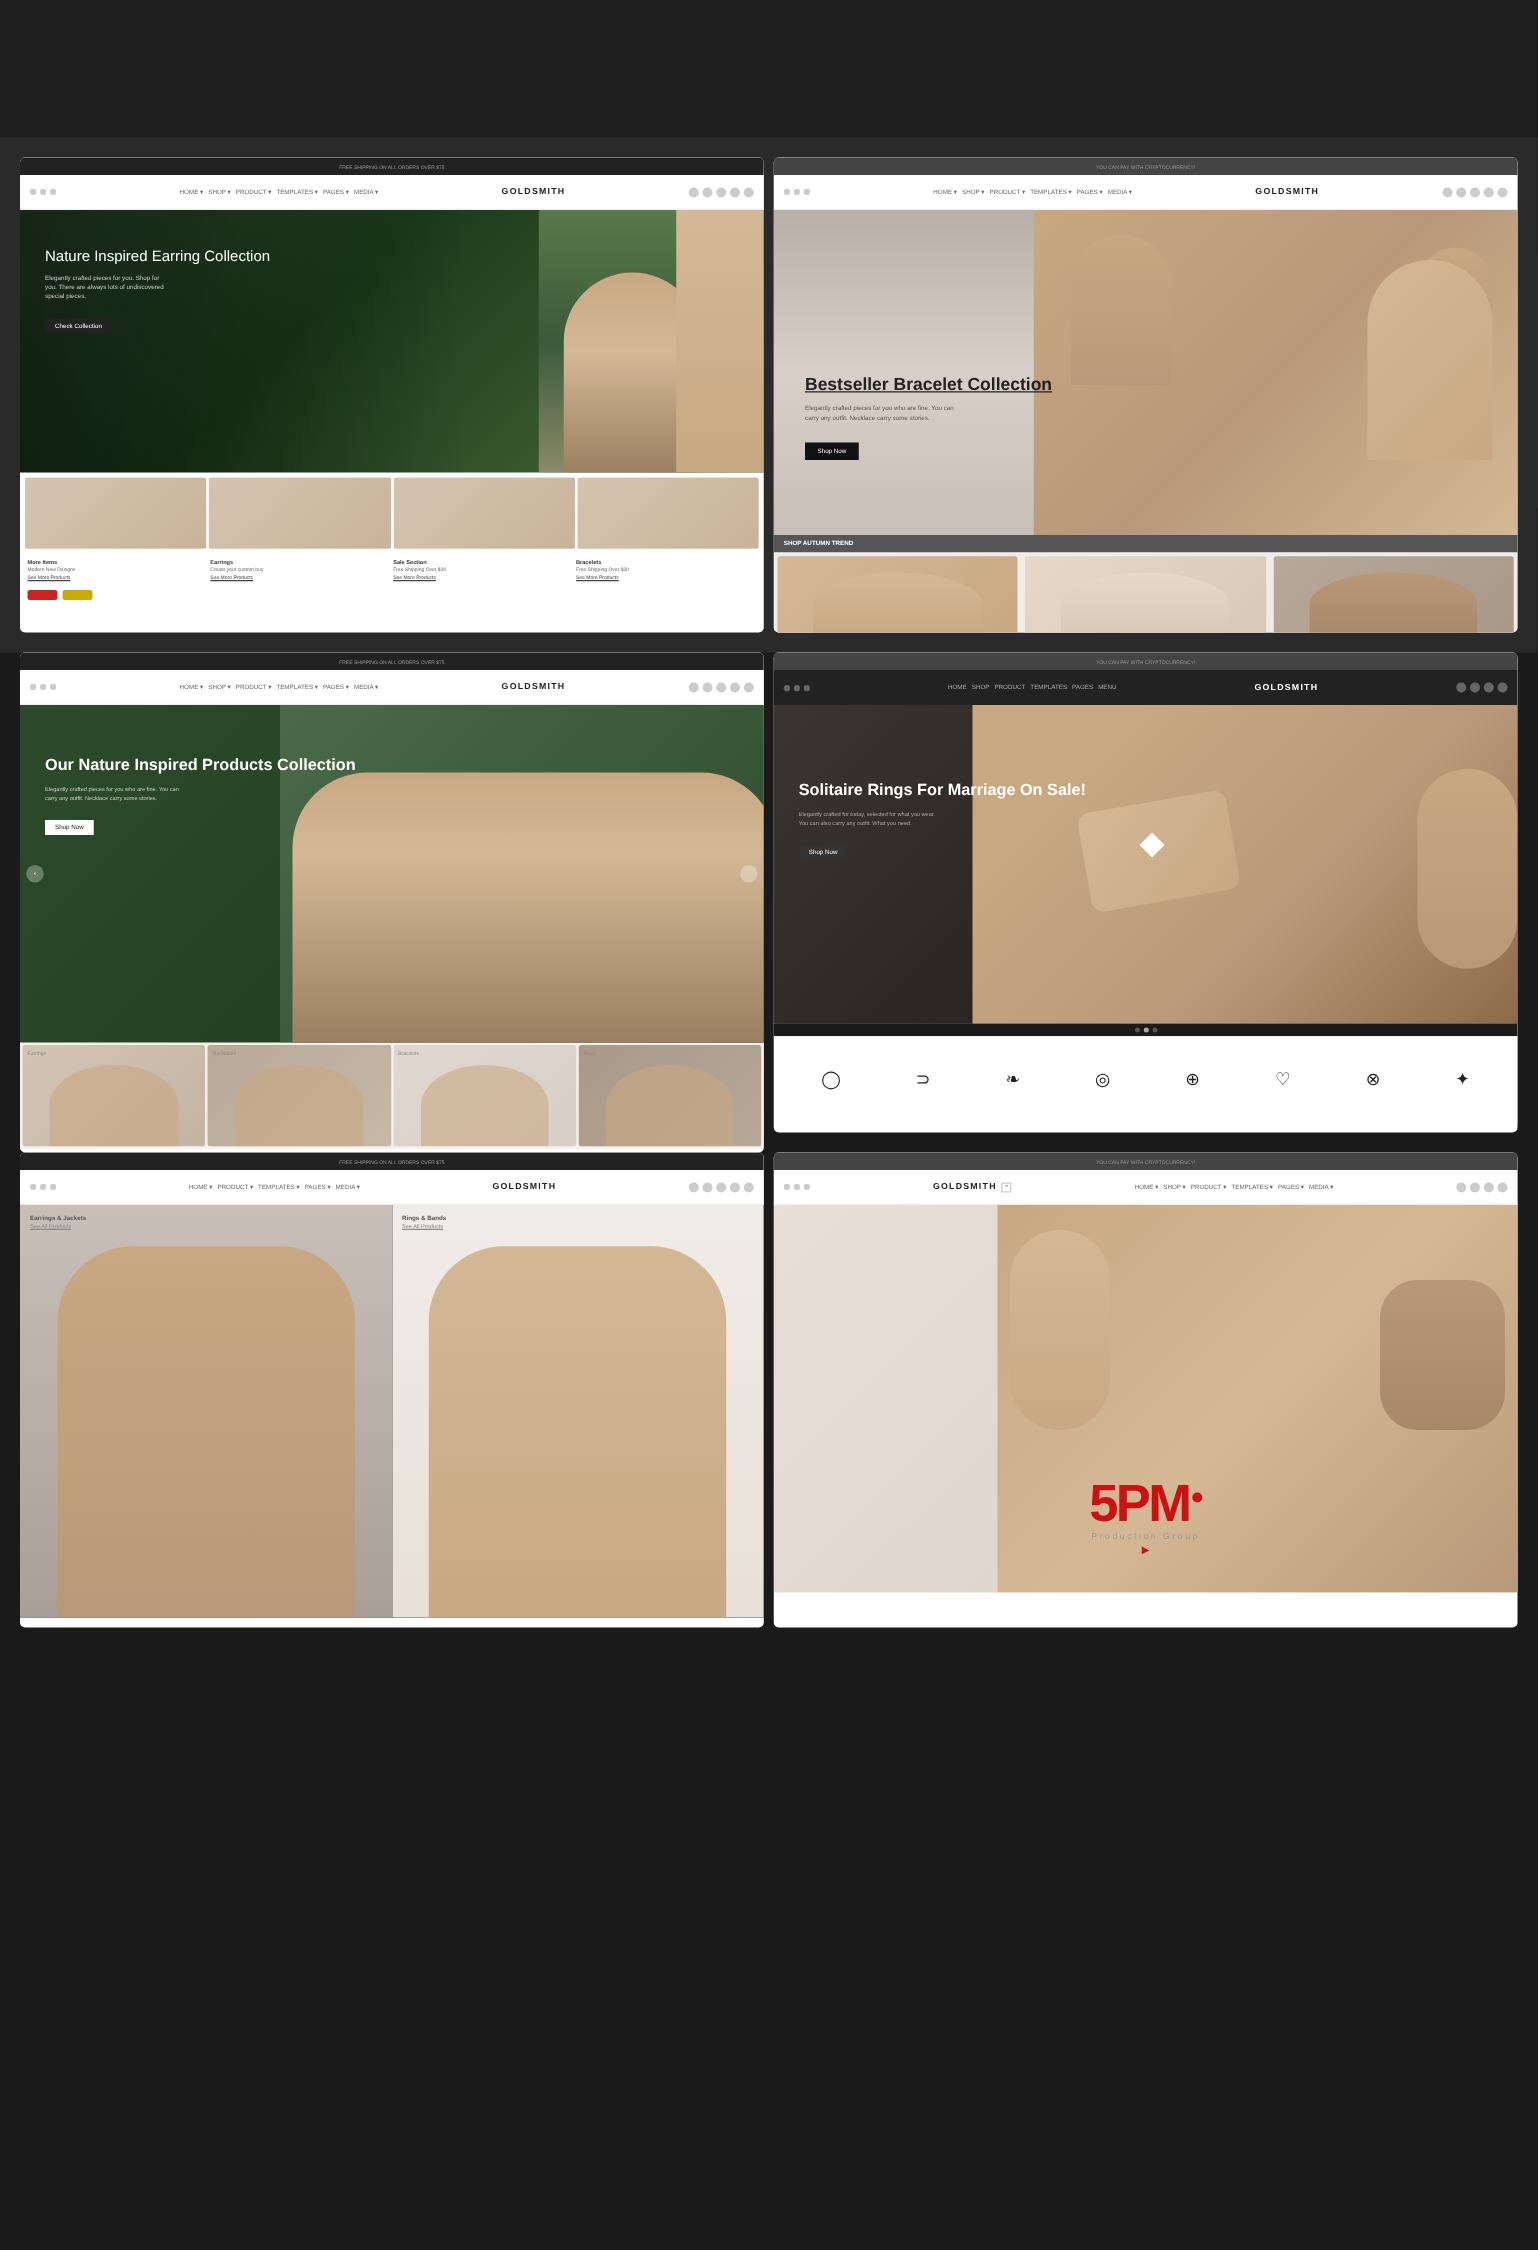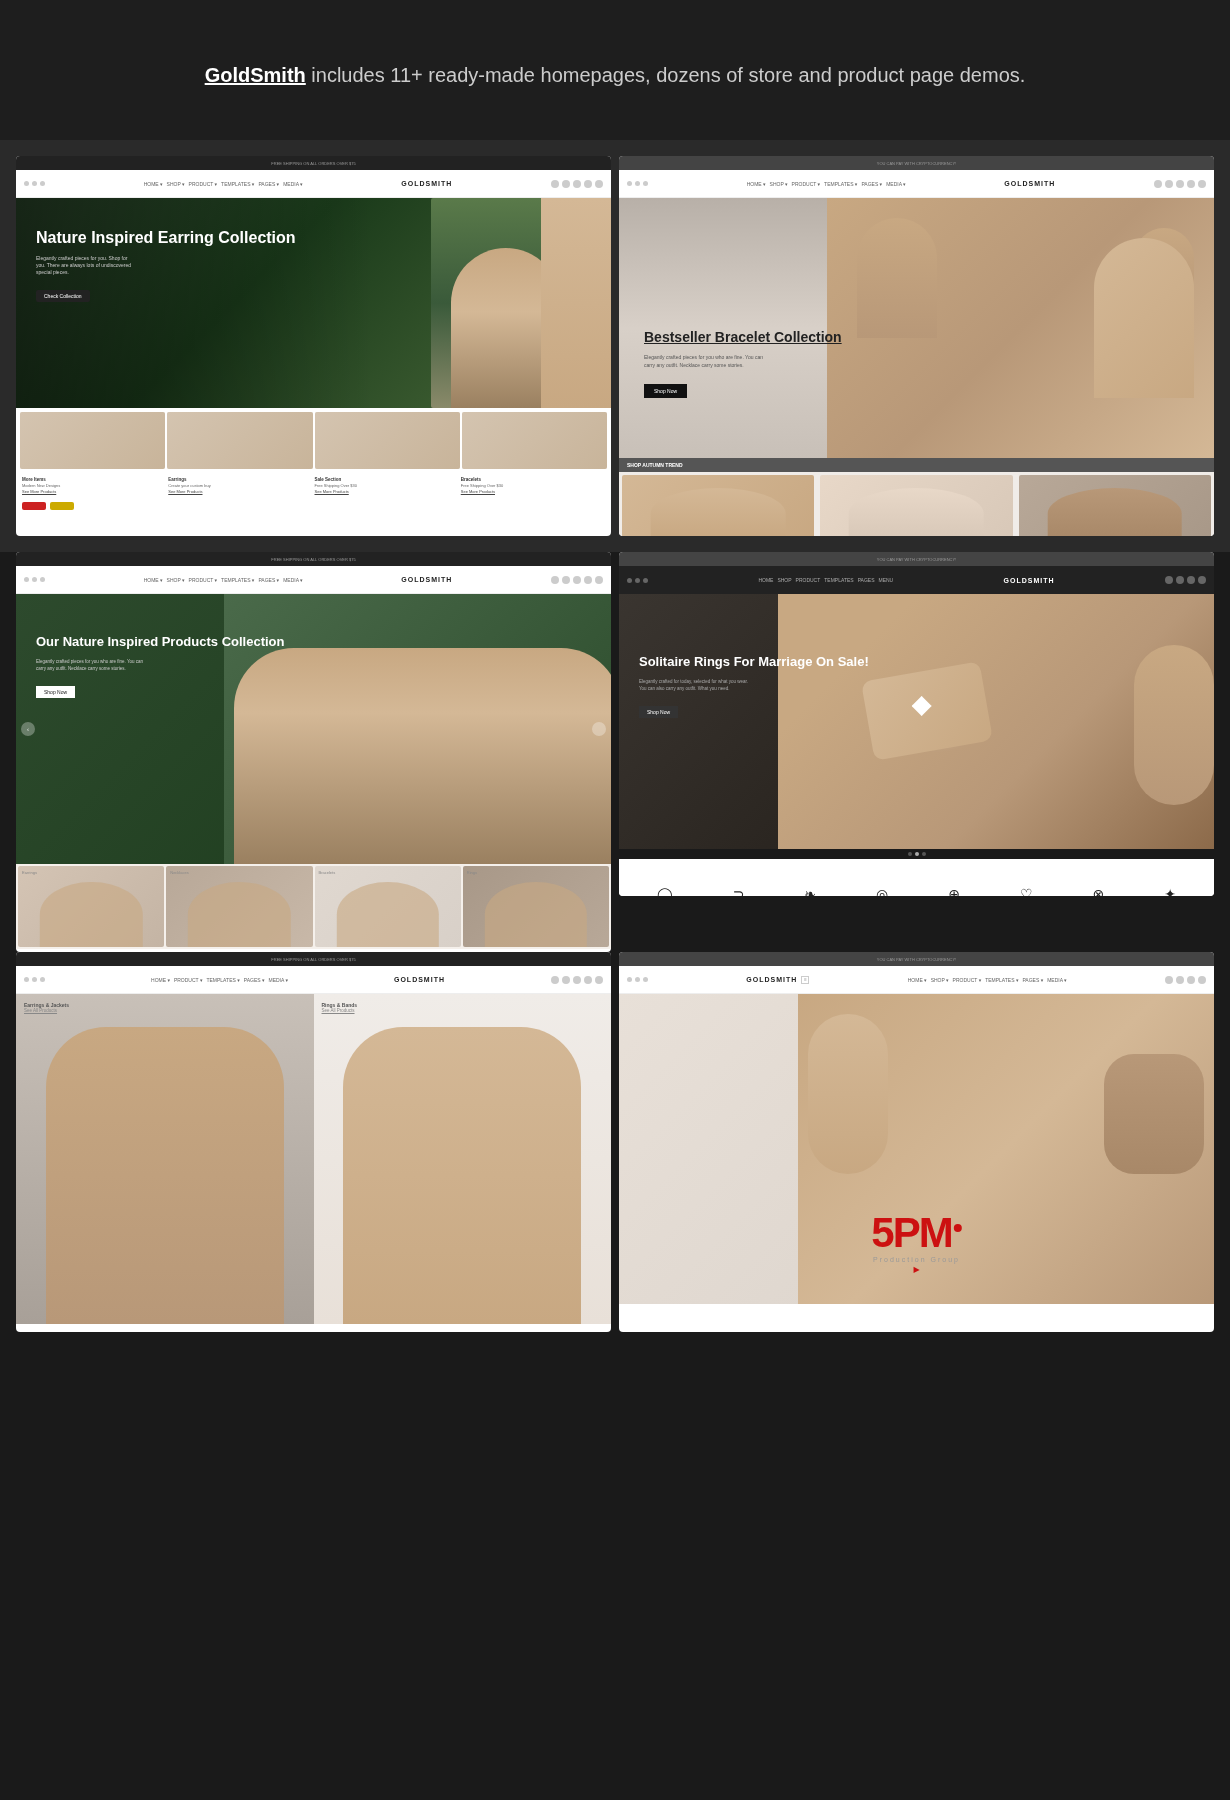--- a/index.html
+++ b/index.html
@@ -112,22 +112,22 @@
       background: linear-gradient(to right, rgba(0,0,0,0.5) 0%, transparent 100%);
       z-index: 2;
     }
     .demo-1 .hero-content {
       position: absolute;
       top: 30px; left: 20px;
       z-index: 3;
     }
     .demo-1 .hero-title {
       color: #fff;
-      font-size: 16px;
-      font-weight: bold;
+      font-size: 12px;
+      font-weight: normal;
       font-family: Arial, sans-serif;
       line-height: 1.3;
       margin-bottom: 6px;
     }
     .demo-1 .hero-desc {
       color: #ccc;
       font-size: 5px;
       font-family: Arial, sans-serif;
       line-height: 1.4;
       margin-bottom: 8px;
@@ -522,23 +522,20 @@
       display: grid;
       grid-template-columns: 1fr 1fr;
       gap: 8px;
       padding: 0 16px 16px;
     }
   </style>
 </head>
 <body>
 
 <div class="header-section">
-  <p class="header-subtitle">
-    <strong>GoldSmith</strong><span> includes 11+ ready-made homepages, dozens of store and product page demos.</span>
-  </p>
 </div>
 
 <div class="demos-grid">
 
   <div class="demo-card demo-1">
     <div class="demo-top-bar">
       <span class="demo-top-bar-text">FREE SHIPPING ON ALL ORDERS OVER $75</span>
     </div>
     <div class="demo-navbar">
       <div class="demo-navbar-dots">
@@ -716,21 +713,21 @@
       </div>
       <div class="strip-item" style="background:linear-gradient(135deg,#e0d8d0,#d8d0c8);">
         <div style="position:absolute;top:4px;left:4px;font-size:4px;color:#888;font-family:Arial,sans-serif;">Bracelets</div>
       </div>
       <div class="strip-item" style="background:linear-gradient(135deg,#a89888,#b8a898);">
         <div style="position:absolute;top:4px;left:4px;font-size:4px;color:#888;font-family:Arial,sans-serif;">Rings</div>
       </div>
     </div>
   </div>
 
-  <div class="demo-card demo-4" style="height:344px;">
+  <div class="demo-card demo-4" style="height:384px;">
     <div class="demo-top-bar" style="background:#444;">
       <span class="demo-top-bar-text">YOU CAN PAY WITH CRYPTOCURRENCY!</span>
     </div>
     <div class="demo-navbar-dark">
       <div style="display:flex;gap:3px;">
         <div class="demo-navbar-dot" style="background:#666;"></div>
         <div class="demo-navbar-dot" style="background:#666;"></div>
         <div class="demo-navbar-dot" style="background:#666;"></div>
       </div>
       <div style="display:flex;gap:4px;">

